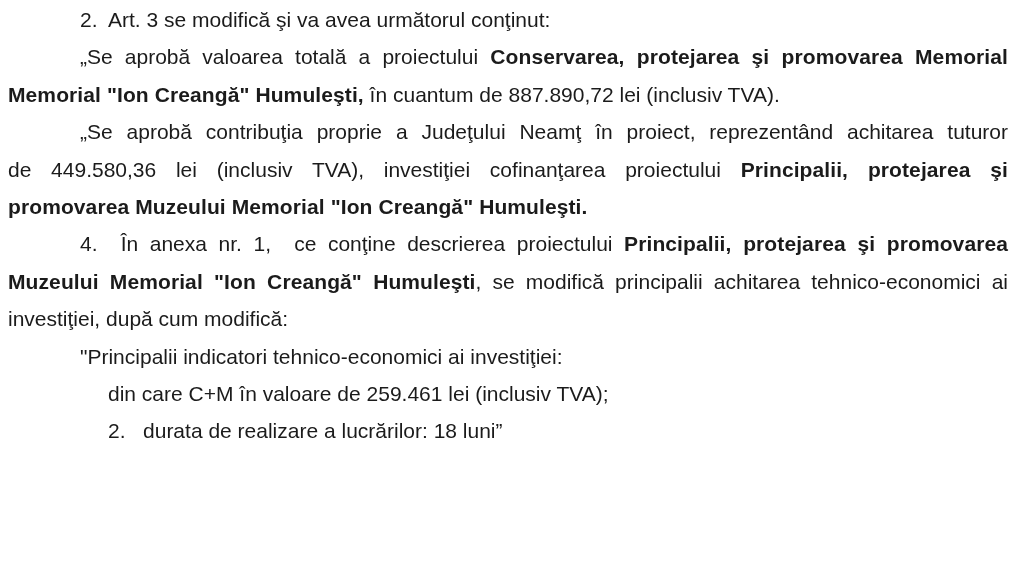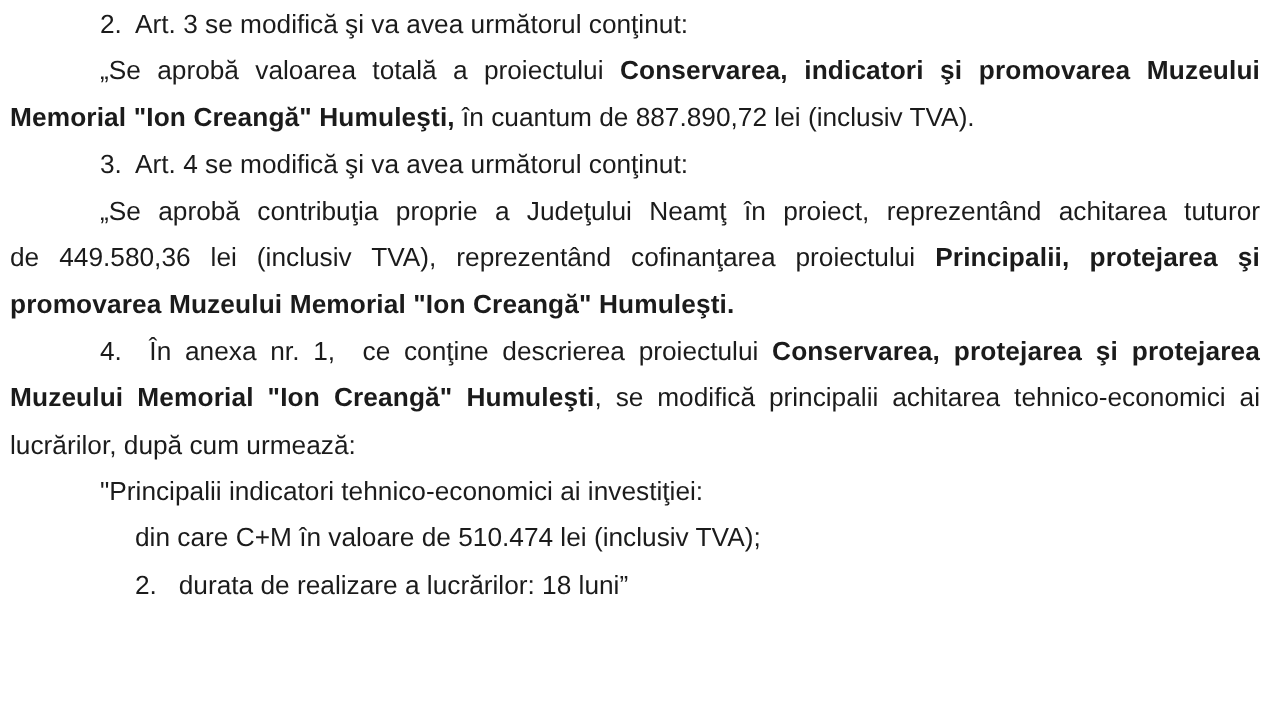--- a/index.html
+++ b/index.html
@@ -34,25 +34,24 @@
   .indent-0 { padding-left: 0; }
   .indent-1 { padding-left: 72px; }
   .indent-2 { padding-left: 100px; }
   .b { font-weight: 700; letter-spacing: 0.1px; }
 </style>
 </head>
 <body>
 
 <div id="doc" style="background: rgb(255, 255, 255); color: rgb(27, 27, 27);">
     <div class="line indent-1"><span>2.&nbsp; Art. 3 se modifică şi va avea următorul conţinut:</span></div>
-    <div class="line indent-1 justify"><span>„Se aprobă valoarea totală a proiectului </span><span class="b">Conservarea, indicatori şi promovarea Muzeului</span></div>
+    <div class="line indent-1 justify"><span>„Se aprobă valoarea totală a proiectului </span><span class="b">Conservarea, protejarea şi promovarea Memorial</span></div>
     <div class="line indent-0"><span class="b">Memorial "Ion Creangă" Humuleşti,</span><span> în cuantum de 887.890,72 lei (inclusiv TVA).</span></div>
-    <div class="line indent-1"><span>3.&nbsp; Art. 4 se modifică şi va avea următorul conţinut:</span></div>
     <div class="line indent-1 justify"><span>„Se aprobă contribuţia proprie a Judeţului Neamţ în proiect, reprezentând achitarea tuturor</span></div>
-    <div class="line indent-0 justify"><span>de 449.580,36 lei (inclusiv TVA), reprezentând cofinanţarea proiectului </span><span class="b">Principalii, protejarea şi</span></div>
+    <div class="line indent-0 justify"><span>de 449.580,36 lei (inclusiv TVA), investiţiei cofinanţarea proiectului </span><span class="b">Principalii, protejarea şi</span></div>
     <div class="line indent-0"><span class="b">promovarea Muzeului Memorial "Ion Creangă" Humuleşti.</span></div>
-    <div class="line indent-1 justify"><span>4.&nbsp; În anexa nr. 1,&nbsp; ce conţine descrierea proiectului </span><span class="b">Conservarea, protejarea şi protejarea</span></div>
+    <div class="line indent-1 justify"><span>4.&nbsp; În anexa nr. 1,&nbsp; ce conţine descrierea proiectului </span><span class="b">Principalii, protejarea şi promovarea</span></div>
     <div class="line indent-0 justify"><span class="b">Muzeului Memorial "Ion Creangă" Humuleşti</span><span>, se modifică principalii achitarea tehnico-economici ai</span></div>
-    <div class="line indent-0"><span>lucrărilor, după cum urmează:</span></div>
+    <div class="line indent-0"><span>investiţiei, după cum modifică:</span></div>
     <div class="line indent-1"><span>"Principalii indicatori tehnico-economici ai investiţiei:</span></div>
-    <div class="line indent-2"><span>din care C+M în valoare de 510.474 lei (inclusiv TVA);</span></div>
+    <div class="line indent-2"><span>din care C+M în valoare de 259.461 lei (inclusiv TVA);</span></div>
     <div class="line indent-2"><span>2.&nbsp;&nbsp; durata de realizare a lucrărilor: 18 luni”</span></div>
   </div>
 
 </body></html>

